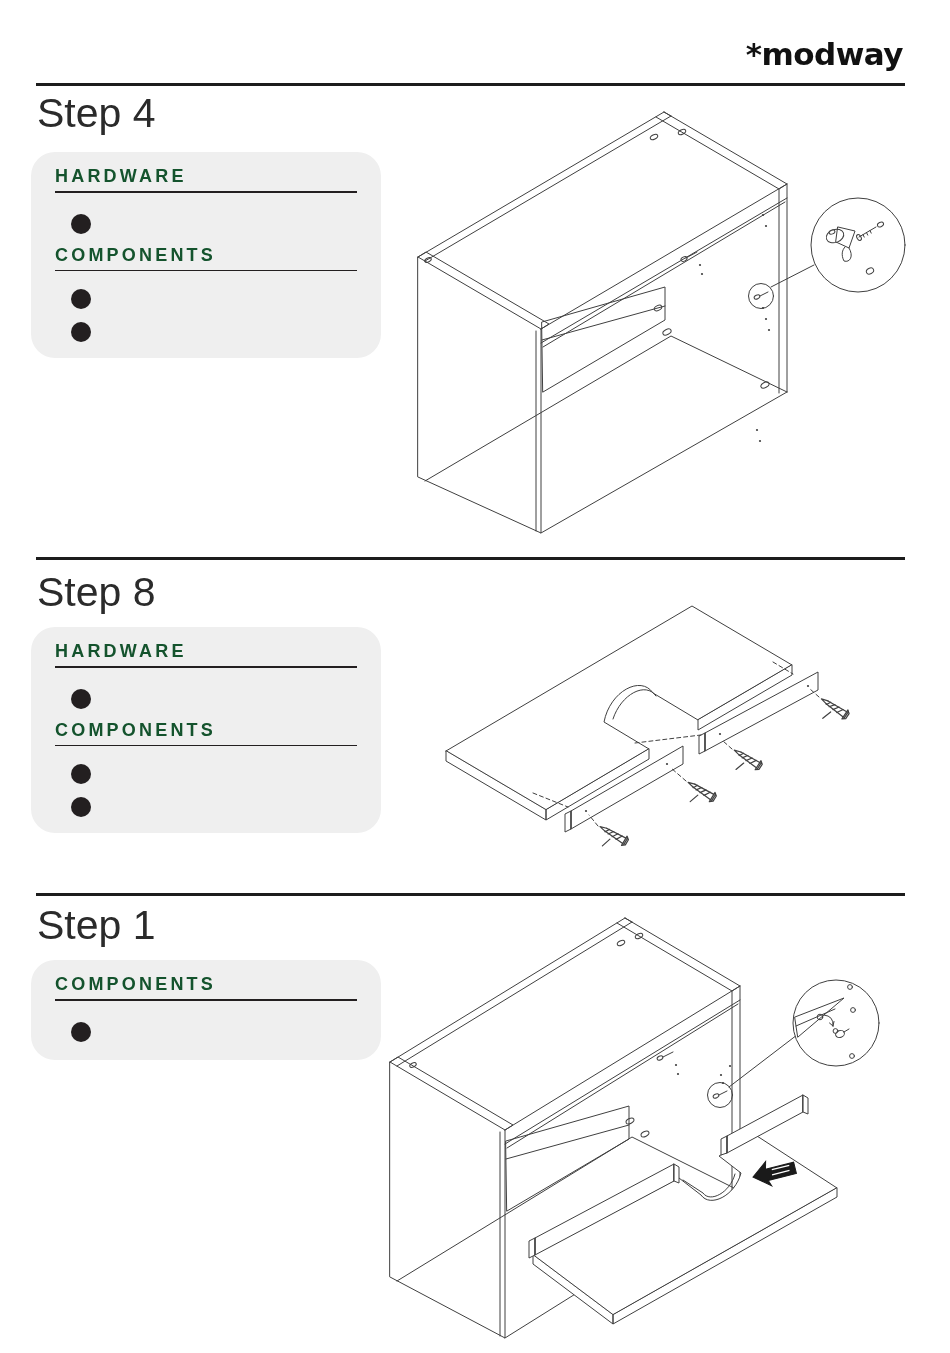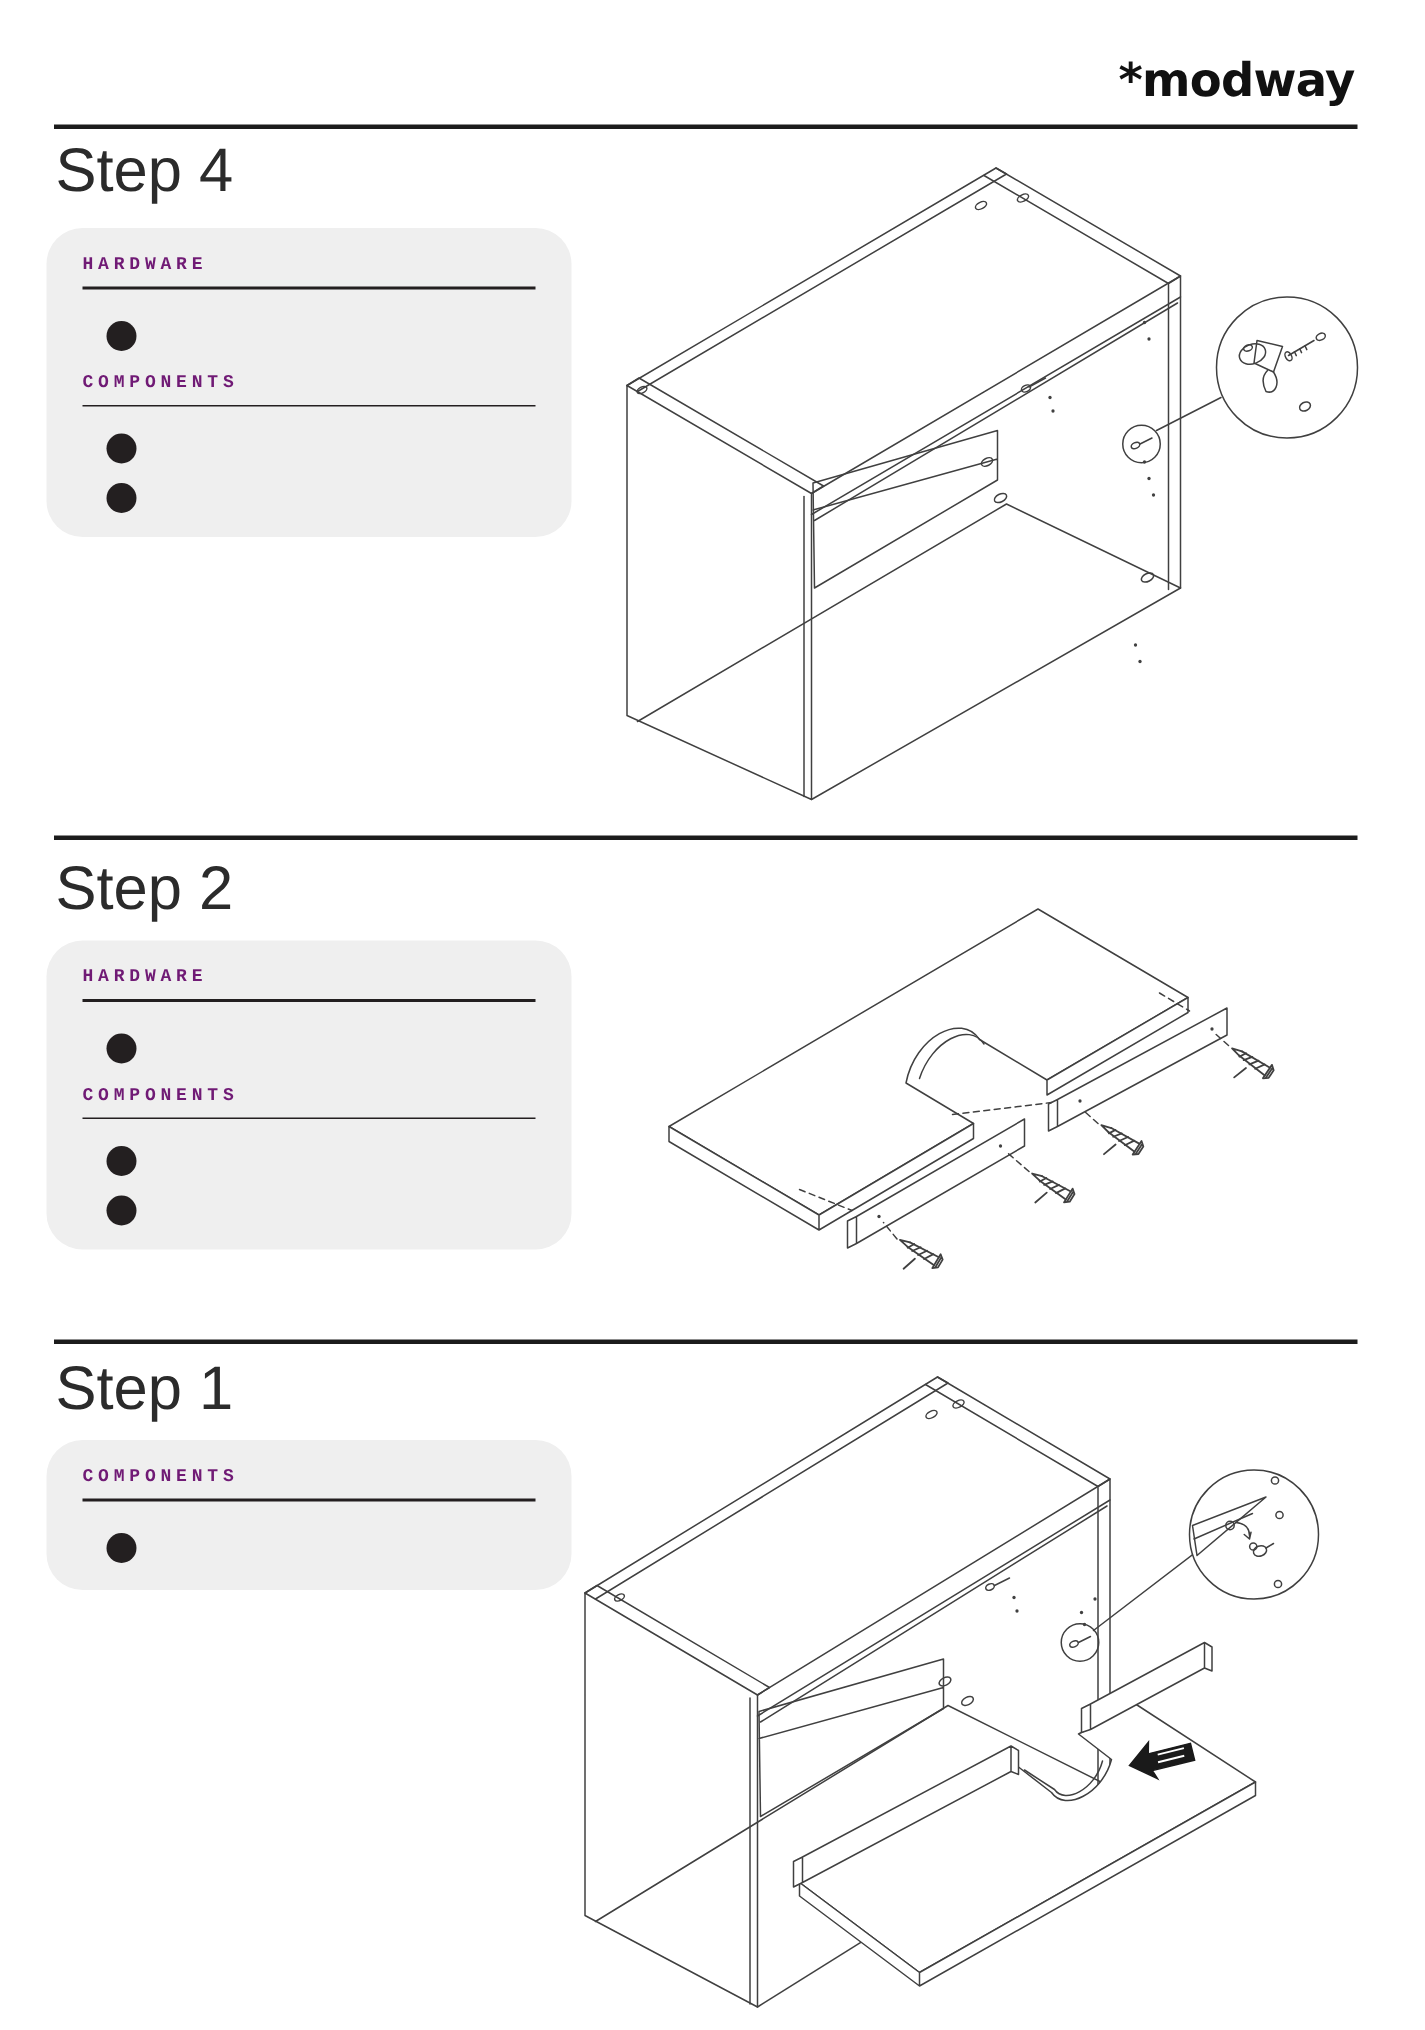--- a/index.html
+++ b/index.html
@@ -4,21 +4,21 @@
 <style>
   html,body{margin:0;padding:0;background:#fff;}
   .page{position:relative;width:950px;height:1353px;background:#fff;overflow:hidden;
         font-family:"Liberation Sans",sans-serif;color:#231f20;}
   .logo{position:absolute;top:36px;right:47px;font-family:"DejaVu Sans",sans-serif;
         font-weight:700;font-size:31px;letter-spacing:-0.5px;color:#111;}
   .hrule{position:absolute;left:36px;width:869px;height:2.5px;background:#1c1c1c;}
   .step-title{position:absolute;left:37px;font-size:41px;font-weight:400;color:#2b2b2b;line-height:1.05;}
   .panel{position:absolute;left:31px;width:350px;background:#efefef;border-radius:24px;
          box-sizing:border-box;padding:16px 24px 0 24px;}
-  .sec-label{font-size:12px;font-weight:700;letter-spacing:3.2px;color:#701a75;line-height:16px;font-family:Liberation Mono, monospace;}
+  .sec-label{font-size:18px;font-weight:700;letter-spacing:3.2px;color:#14532d;line-height:16px;}
   .sec-rule{height:1.5px;background:#231f20;margin-top:7px;}
   .dot{display:block;width:20px;height:20px;border-radius:50%;background:#231f20;margin-left:16px;}
   svg{position:absolute;}
   .ln{stroke:#404040;fill:none;stroke-width:1;stroke-linecap:round;stroke-linejoin:round;}
 </style>
 </head>
 <body>
 
 <div class="page">
 
@@ -89,21 +89,21 @@
         <ellipse cx="459" cy="137.5" rx="2" ry="3.2" transform="rotate(-30 459 137.5)"></ellipse>
         <path d="M463,134.5 l1.2,2.6 M466.5,132.5 l1.2,2.6 M470,130.5 l1.2,2.6"></path>
       </g>
       <ellipse cx="480.5" cy="124.5" rx="3.2" ry="2.2" transform="rotate(-27 480.5 124.5)"></ellipse>
       <ellipse cx="470" cy="171" rx="3.8" ry="2.8" transform="rotate(-27 470 171)"></ellipse>
     </g>
   </svg>
 
   <div class="hrule" style="top:557px"></div>
 
-  <div class="step-title" style="top:571px">Step 2</div>
+  <div class="step-title" style="top:571px">Step 8</div>
 
   <div class="panel" style="top:627px;height:206px">
     <div class="sec-label">HARDWARE</div>
     <div class="sec-rule"></div>
     <span class="dot" style="margin-top:21px"></span>
     <div class="sec-label" style="margin-top:13px">COMPONENTS</div>
     <div class="sec-rule"></div>
     <span class="dot" style="margin-top:18px"></span>
     <span class="dot" style="margin-top:13px"></span>
   </div>

